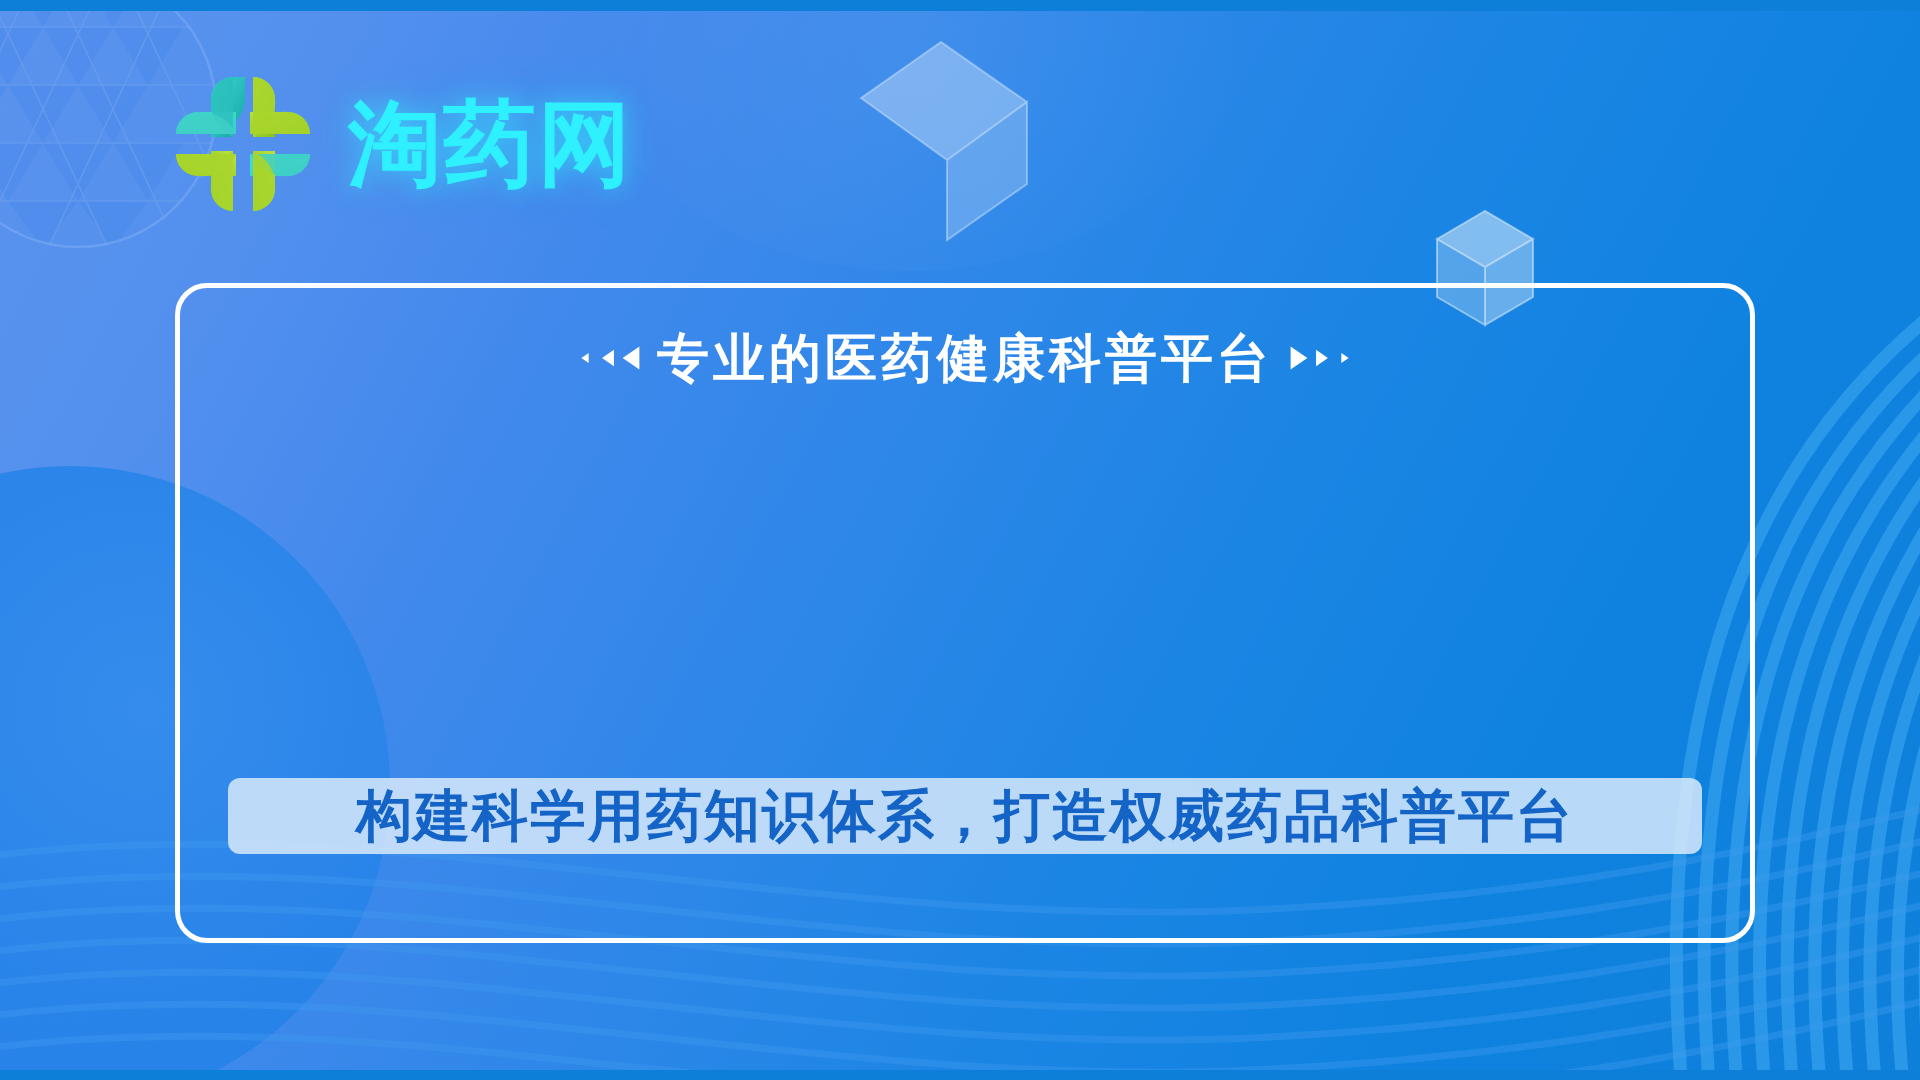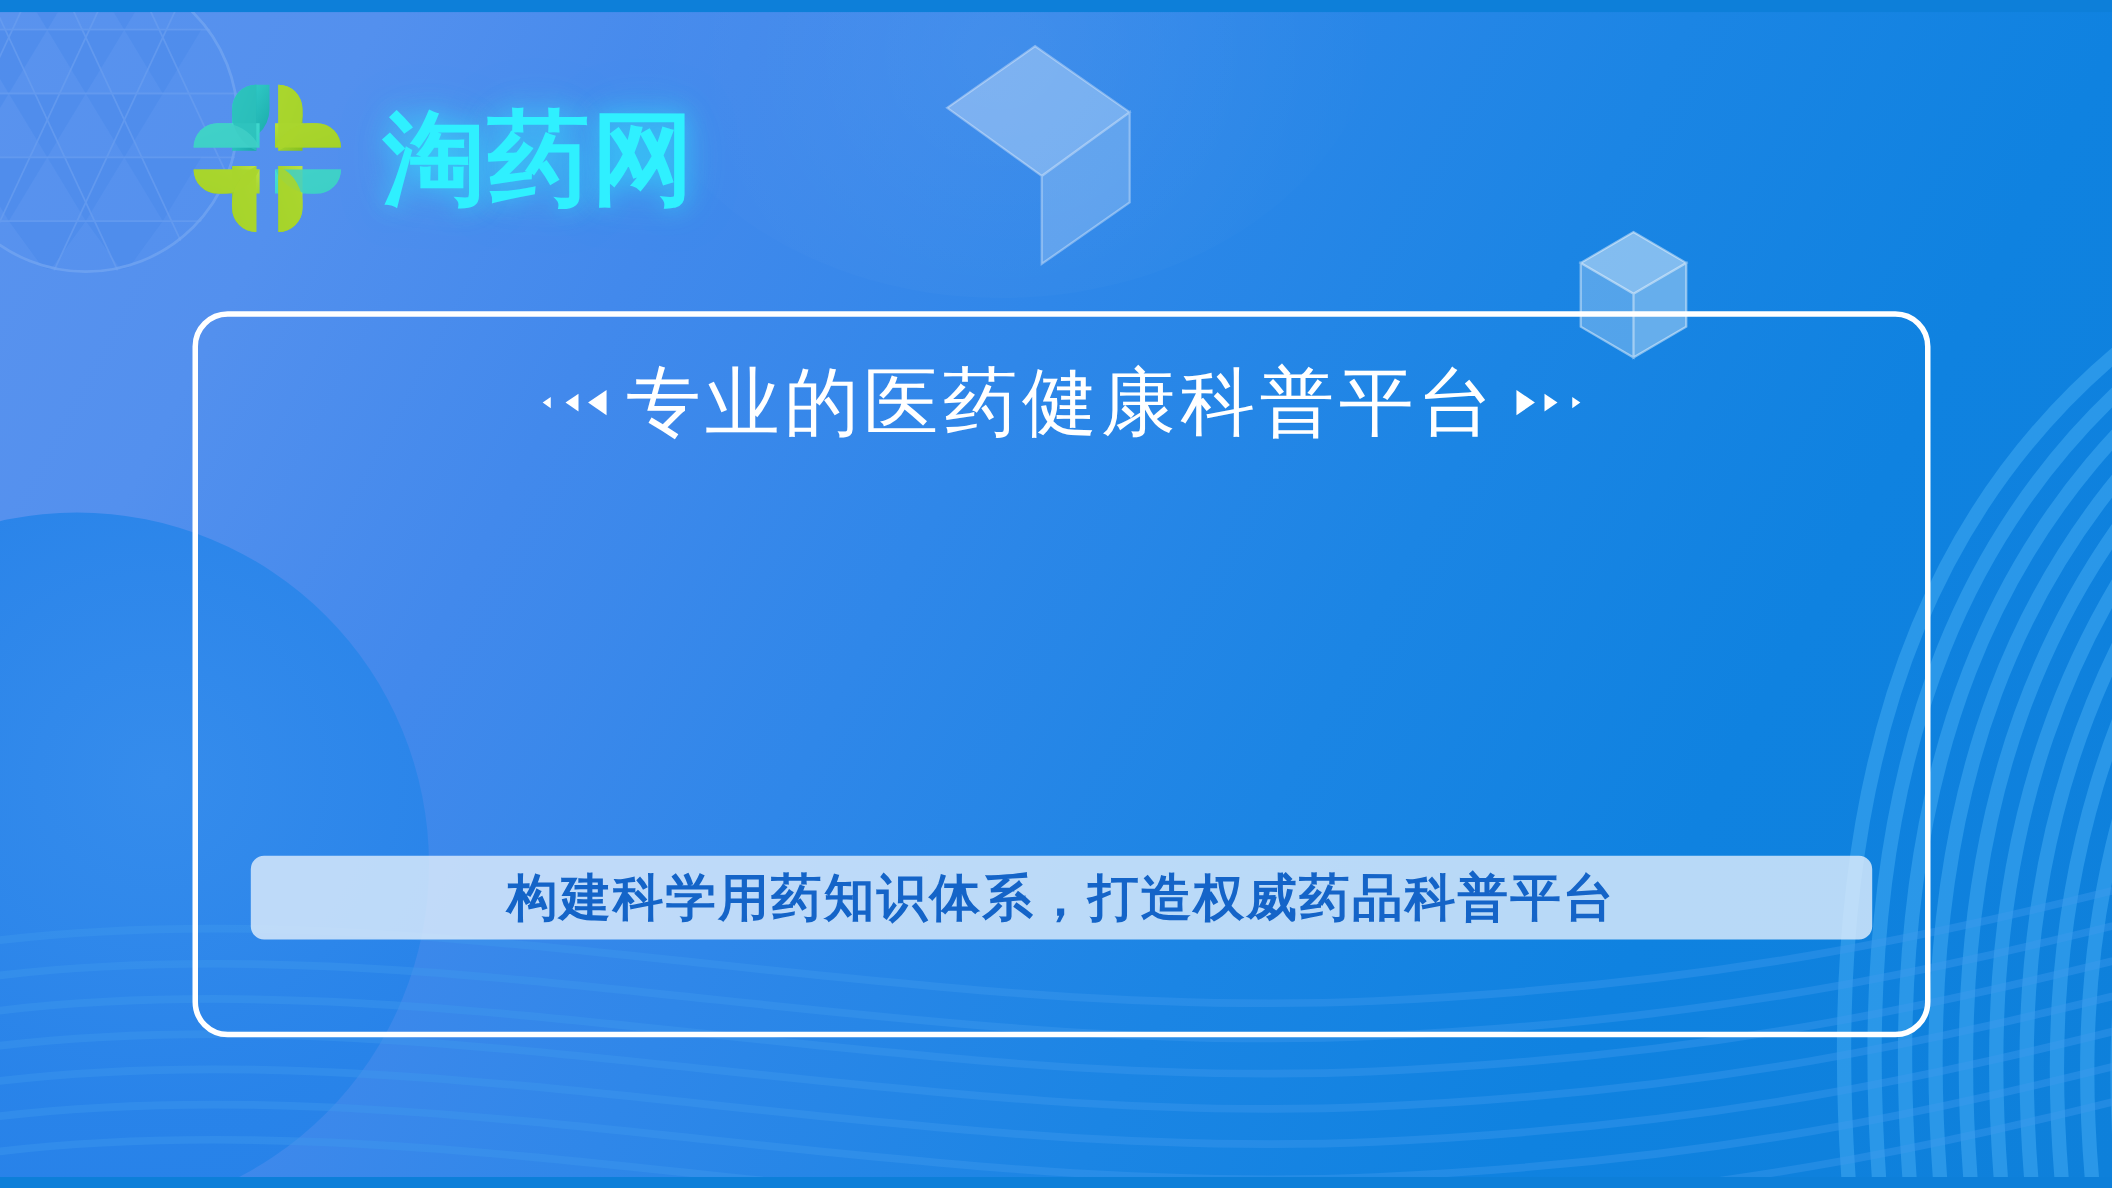--- a/index.html
+++ b/index.html
@@ -151,23 +151,23 @@
     left: 0;
     right: 0;
     top: 44px;
     display: flex;
     align-items: center;
     justify-content: center;
     gap: 18px;
     color: #ffffff;
   }
   .tagline-text {
-    font-size: 68px;
+    font-size: 52px;
     line-height: 1;
-    font-weight: 400;
+    font-weight: 700;
     letter-spacing: 4px;
     color: #ffffff;
     white-space: nowrap;
   }
   .arrows { display: flex; align-items: center; gap: 7px; }
   .arrows.left  { flex-direction: row; }
   .tri {
     width: 0; height: 0;
     border-top: 11px solid transparent;
     border-bottom: 11px solid transparent;
@@ -199,21 +199,21 @@
     right: 48px;
     bottom: 84px;
     height: 76px;
     border-radius: 12px;
     background: rgba(226,239,252,0.80);
     display: flex;
     align-items: center;
     justify-content: center;
   }
   .subbar-text {
-    font-size: 46px;
+    font-size: 56px;
     line-height: 1;
     font-weight: 700;
     letter-spacing: 2px;
     color: #1464c8;
     white-space: nowrap;
   }
 </style>
 </head>
 <body>
 

